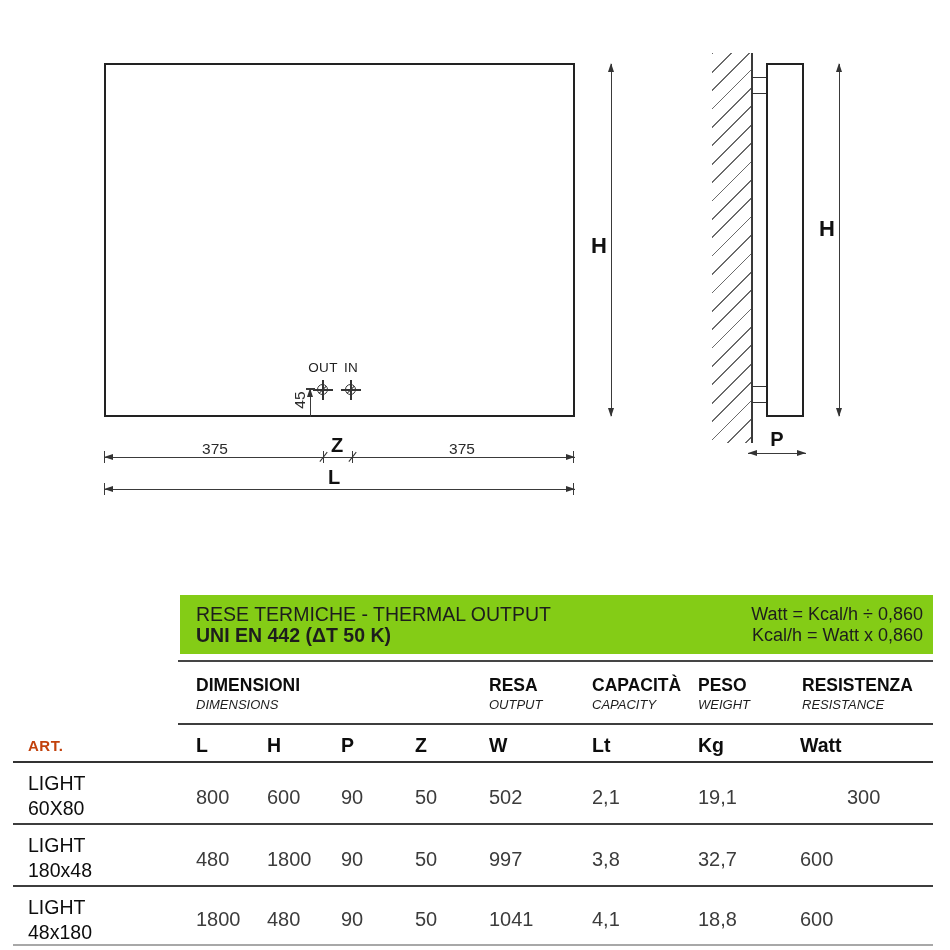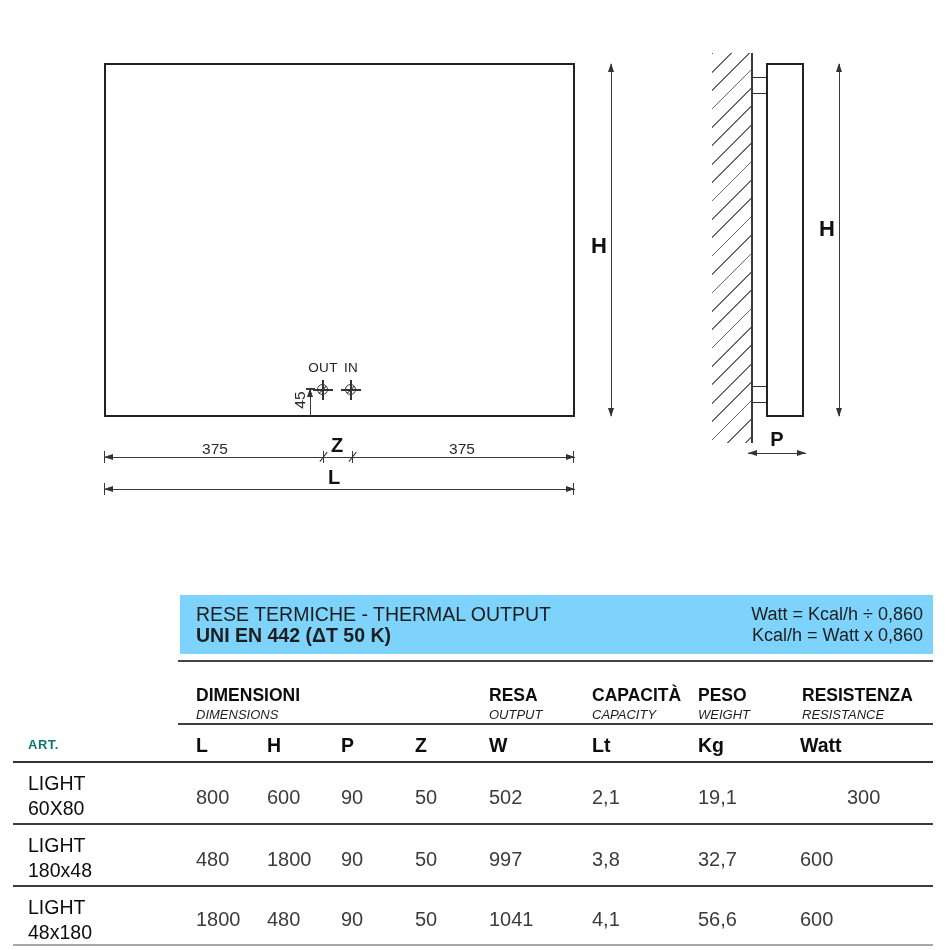--- a/index.html
+++ b/index.html
@@ -25,32 +25,32 @@
   .valve{position:absolute;width:20px;height:20px;}
   .valve .c{position:absolute;left:4.4px;top:4.4px;width:11px;height:11px;border:1.2px solid #333;border-radius:50%;box-sizing:border-box;}
   .valve .vv{position:absolute;left:9.4px;top:0;width:1.2px;height:20px;background:#333;}
   .valve .hh{position:absolute;top:9.4px;left:0;height:1.2px;width:20px;background:#333;}
   .valve .dd{position:absolute;left:9.4px;top:5px;width:1.1px;height:10px;background:#333;transform:rotate(45deg);}
   
   .hatch{position:absolute;background:repeating-linear-gradient(135deg,#6a6a6a 0,#6a6a6a 1.2px,transparent 1.2px,transparent 13px);}
   
   .bracket{position:absolute;border-top:1.6px solid #333;border-bottom:1.6px solid #333;box-sizing:border-box;}
   
-  .band{position:absolute;left:180px;top:595px;width:753px;height:59px;background:#7dd3fc;
+  .band{position:absolute;left:180px;top:595px;width:753px;height:59px;background:#84cc16;
         display:flex;justify-content:space-between;align-items:center;box-sizing:border-box;
         padding:0 10px 0 16px;}
   .band .tl{line-height:21px;font-size:19.5px;color:#1d1d1d;}
   .band .tl .b2{font-weight:bold;}
   .band .fr{line-height:21px;font-size:18px;color:#1d1d1d;text-align:right;}
   .rule{position:absolute;background:#3d3d3d;}
-  .grp{position:absolute;margin-top:10px;}
+  .grp{position:absolute;}
   .grp .it{font-size:17.5px;font-weight:bold;color:#0d0d0d;line-height:20px;}
   .grp .en{font-size:13px;font-style:italic;color:#1d1d1d;line-height:19px;}
   .unit{position:absolute;top:734px;font-size:19.5px;font-weight:bold;color:#0d0d0d;line-height:22px;}
-  .art-hdr{position:absolute;left:28px;top:737px;font-size:13px;font-weight:bold;color:#0f766e;letter-spacing:.5px;}
+  .art-hdr{position:absolute;left:28px;top:737px;font-size:15px;font-weight:bold;color:#c2410c;letter-spacing:.5px;}
   .artname{position:absolute;left:28px;font-size:19.5px;font-weight:normal;color:#0d0d0d;line-height:25px;}
   .val{position:absolute;font-size:20px;color:#3c3c3c;line-height:28px;}
   .cx-l{left:196px}.cx-h{left:267px}.cx-p{left:341px}.cx-z{left:415px}
   .cx-w{left:489px}.cx-lt{left:592px}.cx-kg{left:698px}.cx-watt{left:800px}
 </style>
 </head>
 <body>
 
 <div id="canvas">
 
@@ -206,19 +206,19 @@
       <div class="artname" style="top:895px;">
         <div>LIGHT</div>
         <div>48x180</div>
       </div>
       <div class="val cx-l" style="top:905px;">1800</div>
       <div class="val cx-h" style="top:905px;">480</div>
       <div class="val cx-p" style="top:905px;">90</div>
       <div class="val cx-z" style="top:905px;">50</div>
       <div class="val cx-w" style="top:905px;">1041</div>
       <div class="val cx-lt" style="top:905px;">4,1</div>
-      <div class="val cx-kg" style="top:905px;">56,6</div>
+      <div class="val cx-kg" style="top:905px;">18,8</div>
       <div class="val cx-watt" style="top:905px;">600</div>
     </div>
     <div class="rule" style="left:13px;top:944px;width:920px;height:1.5px;background:#a8a8a8;"></div>
 
   </div>
 </div>
 
 </body></html>

